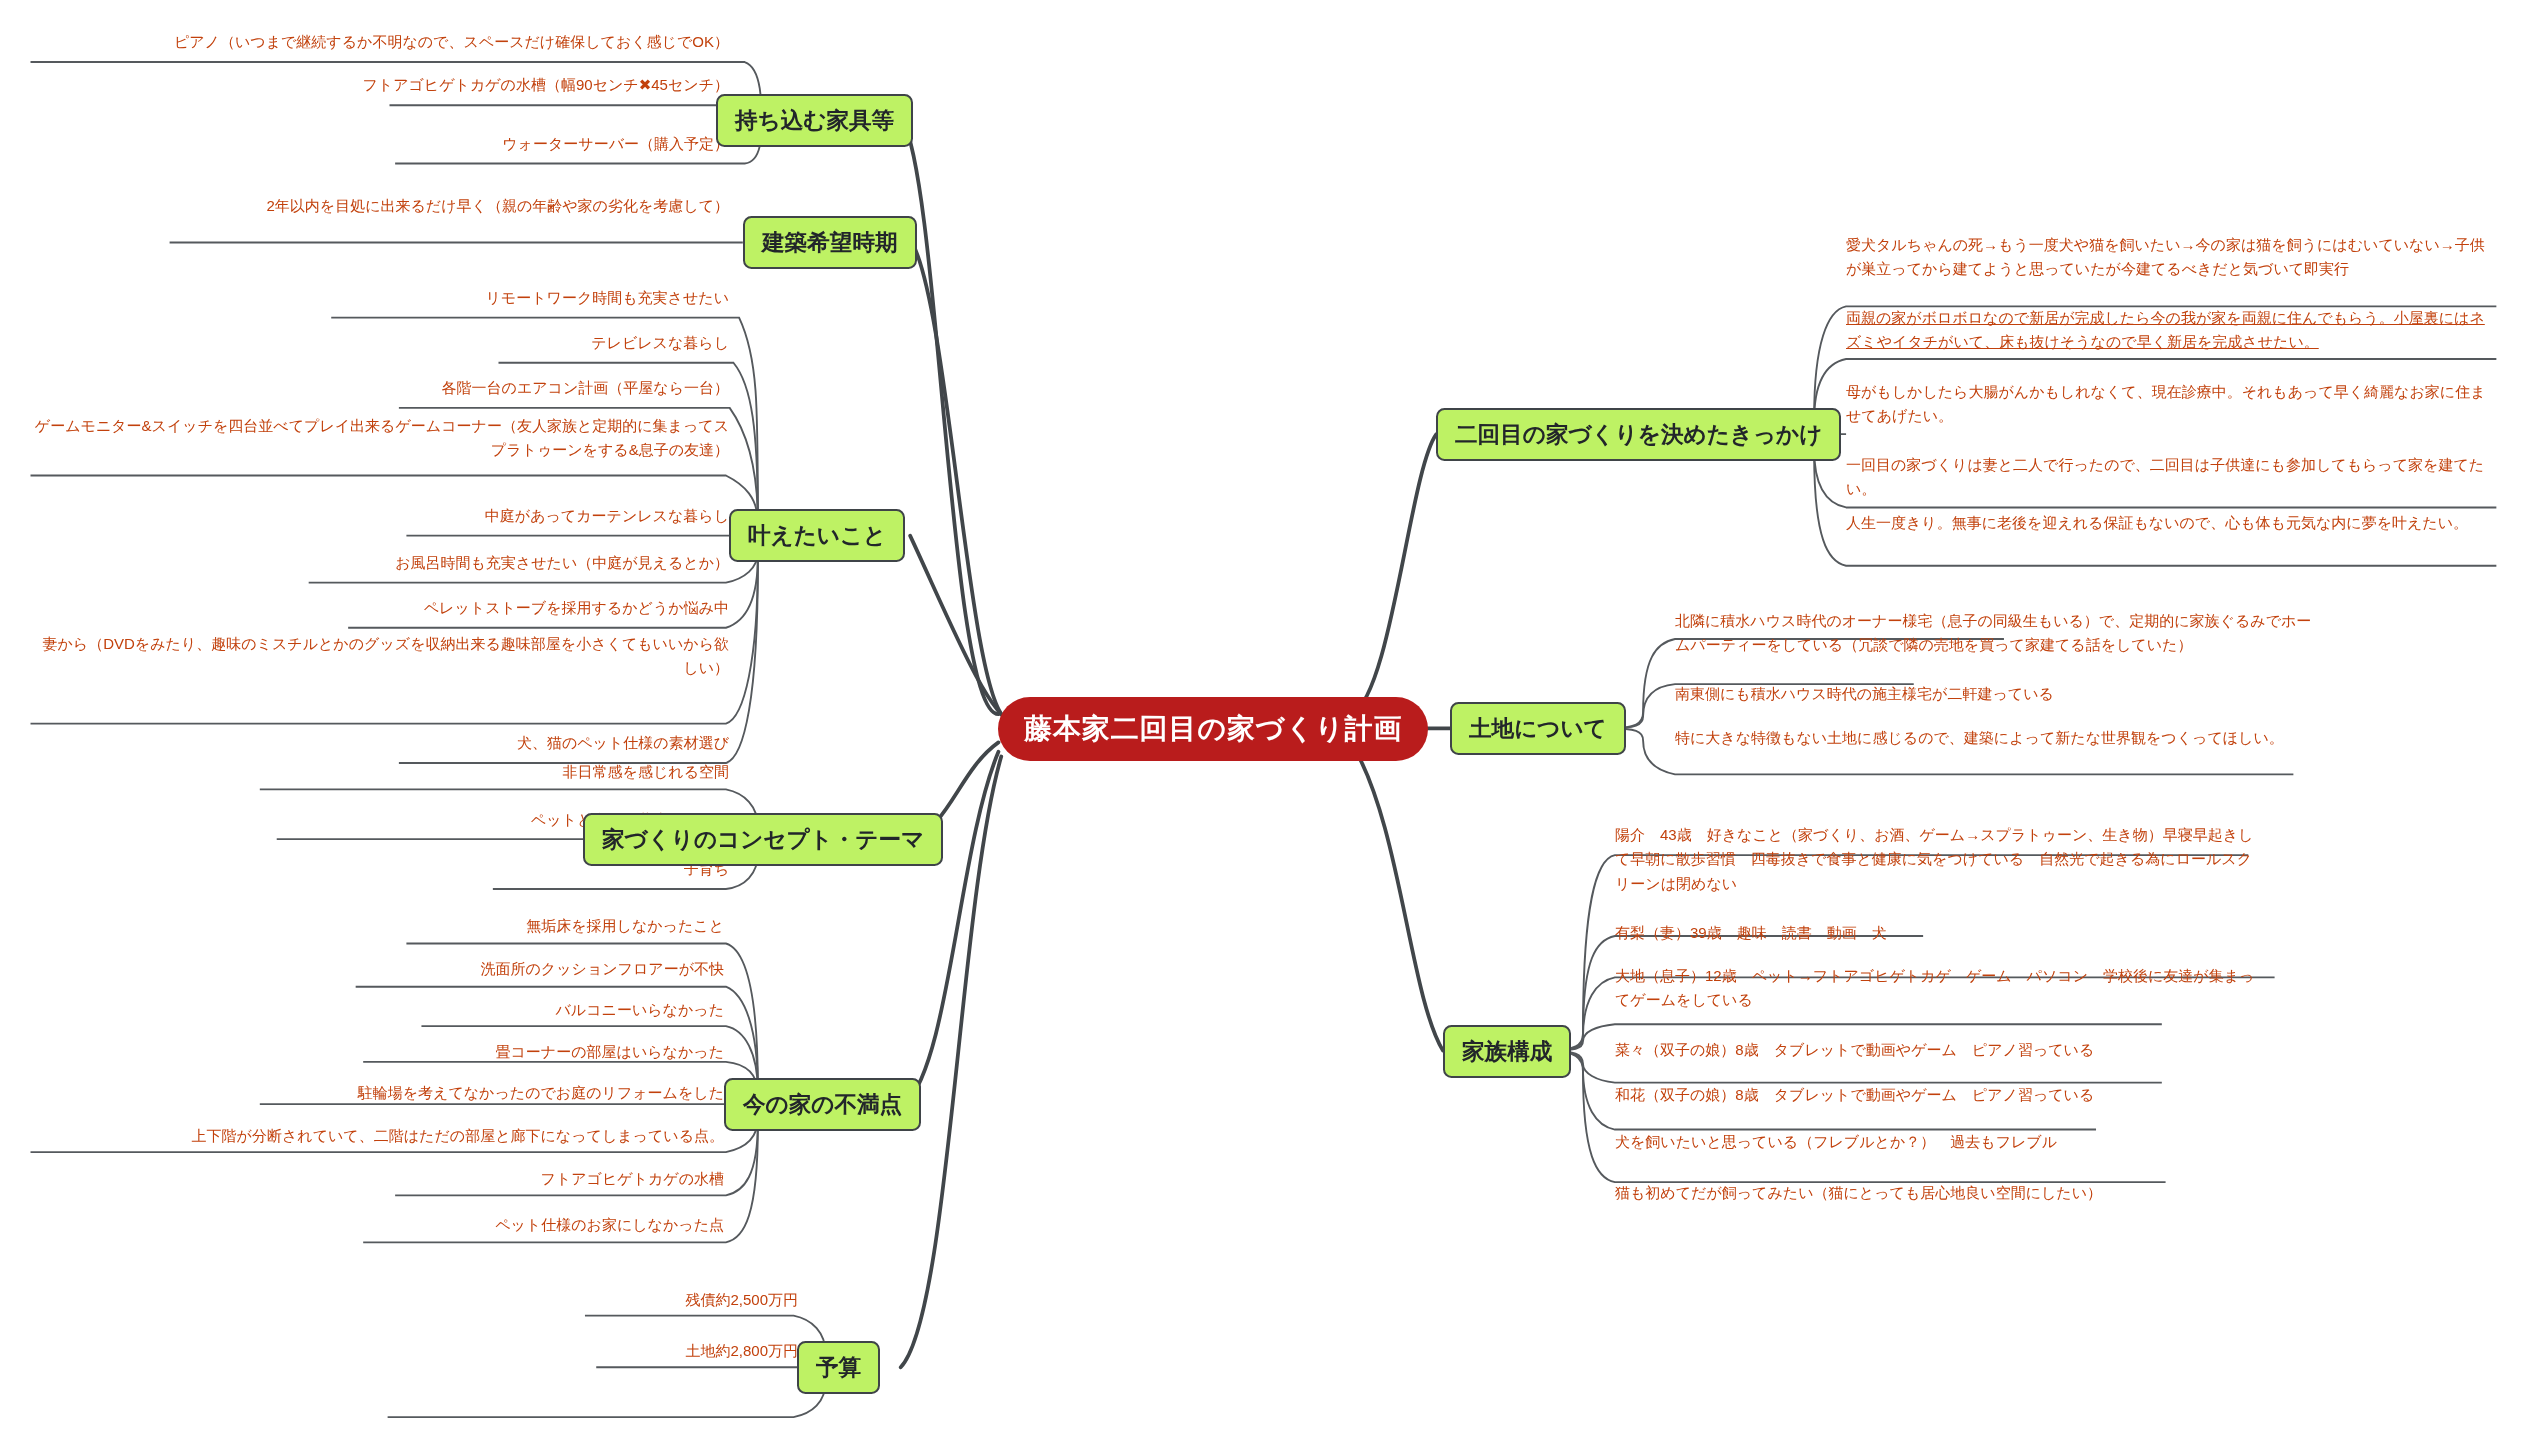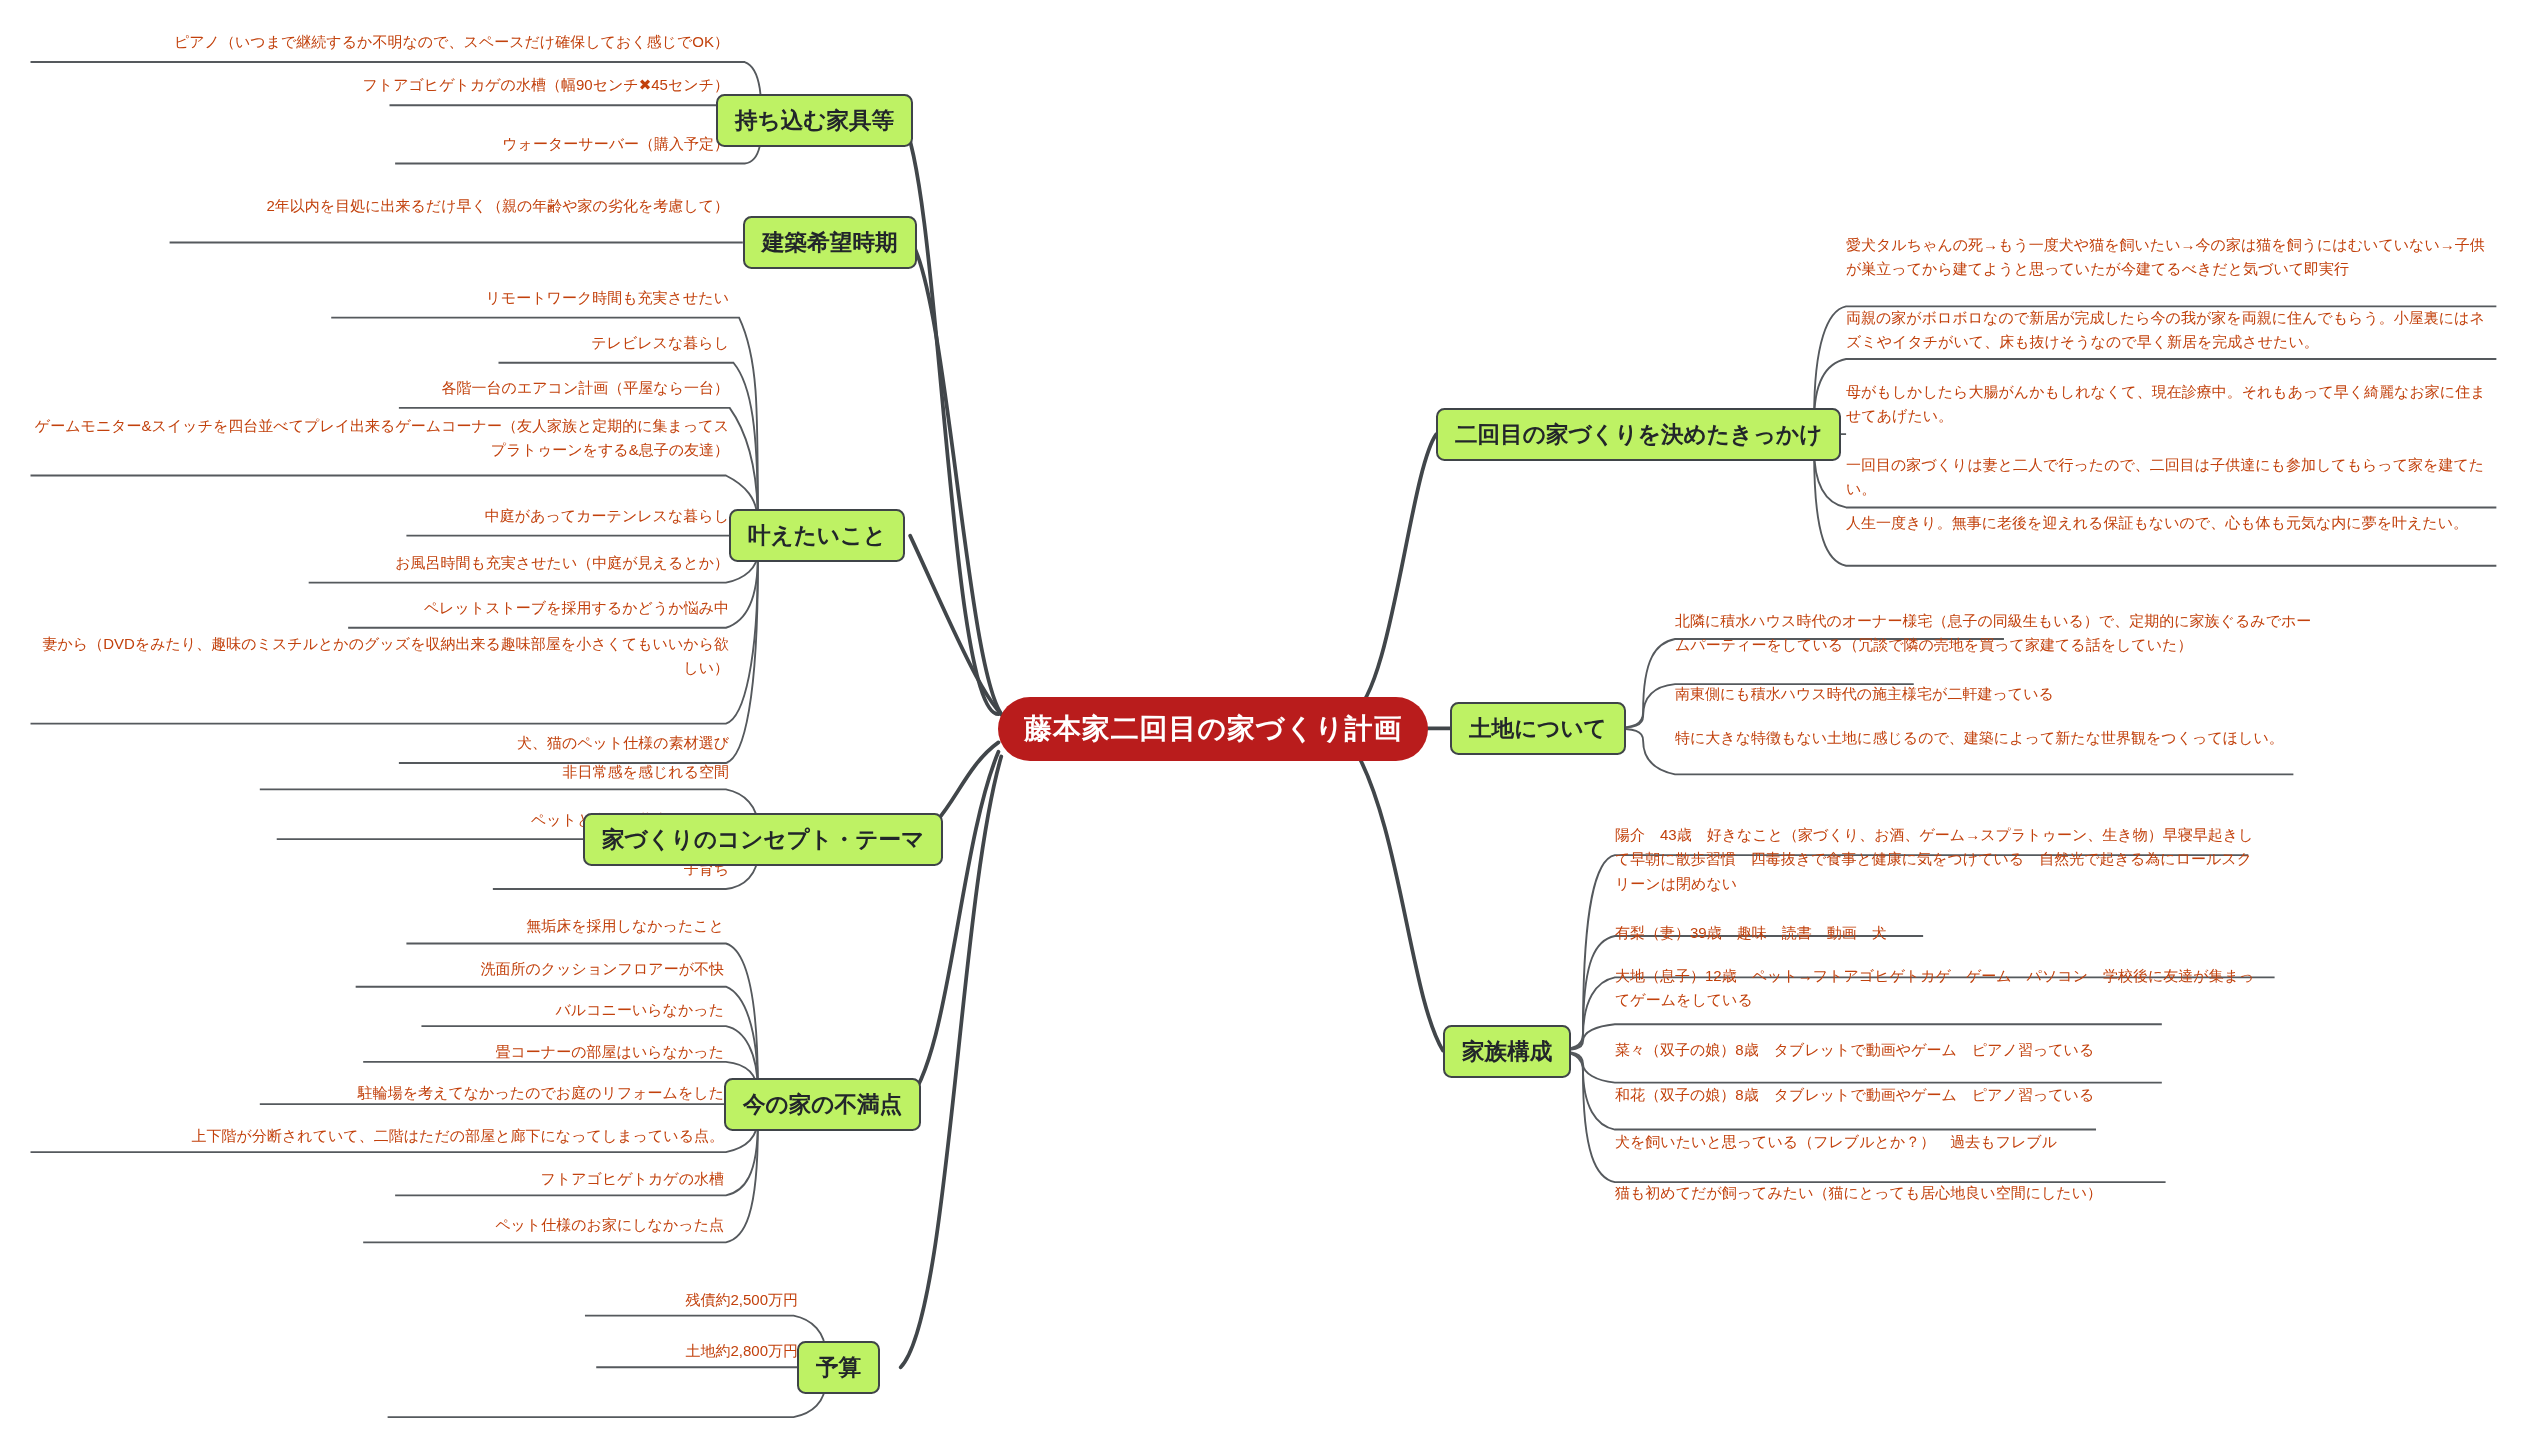--- a/index.html
+++ b/index.html
@@ -193,21 +193,21 @@
   <div class="node leaf left" style="left:226px; top:1081px; width:498px;">駐輪場を考えてなかったのでお庭のリフォームをした</div>
   <div class="node leaf left" style="left:30px; top:1124px; width:694px;">上下階が分断されていて、二階はただの部屋と廊下になってしまっている点。</div>
   <div class="node leaf left" style="left:254px; top:1167px; width:470px;">フトアゴヒゲトカゲの水槽</div>
   <div class="node leaf left" style="left:254px; top:1213px; width:470px;">ペット仕様のお家にしなかった点</div>
 
   <div class="node leaf left" style="left:367px; top:1288px; width:431px;">残債約2,500万円</div>
   <div class="node leaf left" style="left:367px; top:1339px; width:431px;">土地約2,800万円</div>
   <div class="node leaf left" style="left:367px; top:1462px; width:431px;">借入1、2億予定（必要であれば増額します）</div>
 
   <div class="node leaf right" style="left:1846px; top:233px; width:650px;">愛犬タルちゃんの死→もう一度犬や猫を飼いたい→今の家は猫を飼うにはむいていない→子供が巣立ってから建てようと思っていたが今建てるべきだと気づいて即実行</div>
-  <div class="node leaf right" style="left:1846px; top:306px; width:650px;">両親の家がボロボロなので新居が完成したら今の我が家を両親に住んでもらう。小屋裏にはネズミやイタチがいて、床も抜けそうなので早く新居を完成させたい。</div>
+  <div class="node leaf right" style="left:1846px; top:306px; width:650px;text-decoration:underline;">両親の家がボロボロなので新居が完成したら今の我が家を両親に住んでもらう。小屋裏にはネズミやイタチがいて、床も抜けそうなので早く新居を完成させたい。</div>
   <div class="node leaf right" style="left:1846px; top:380px; width:650px;">母がもしかしたら大腸がんかもしれなくて、現在診療中。それもあって早く綺麗なお家に住ませてあげたい。</div>
   <div class="node leaf right" style="left:1846px; top:453px; width:650px;">一回目の家づくりは妻と二人で行ったので、二回目は子供達にも参加してもらって家を建てたい。</div>
   <div class="node leaf right" style="left:1846px; top:511px; width:650px;">人生一度きり。無事に老後を迎えれる保証もないので、心も体も元気な内に夢を叶えたい。</div>
 
   <div class="node leaf right" style="left:1675px; top:682px; width:637px;">南東側にも積水ハウス時代の施主様宅が二軒建っている</div>
   <div class="node leaf right" style="left:1675px; top:609px; width:637px;">北隣に積水ハウス時代のオーナー様宅（息子の同級生もいる）で、定期的に家族ぐるみでホームパーティーをしている（冗談で隣の売地を買って家建てる話をしていた）</div>
   <div class="node leaf right" style="left:1675px; top:726px; width:637px;">特に大きな特徴もない土地に感じるので、建築によって新たな世界観をつくってほしい。</div>
 
   <div class="node leaf right" style="left:1615px; top:823px; width:641px;">陽介　43歳　好きなこと（家づくり、お酒、ゲーム→スプラトゥーン、生き物）早寝早起きして早朝に散歩習慣　四毒抜きで食事と健康に気をつけている　自然光で起きる為にロールスクリーンは閉めない</div>
   <div class="node leaf right" style="left:1615px; top:921px; width:641px;">有梨（妻）39歳　趣味　読書　動画　犬</div>

